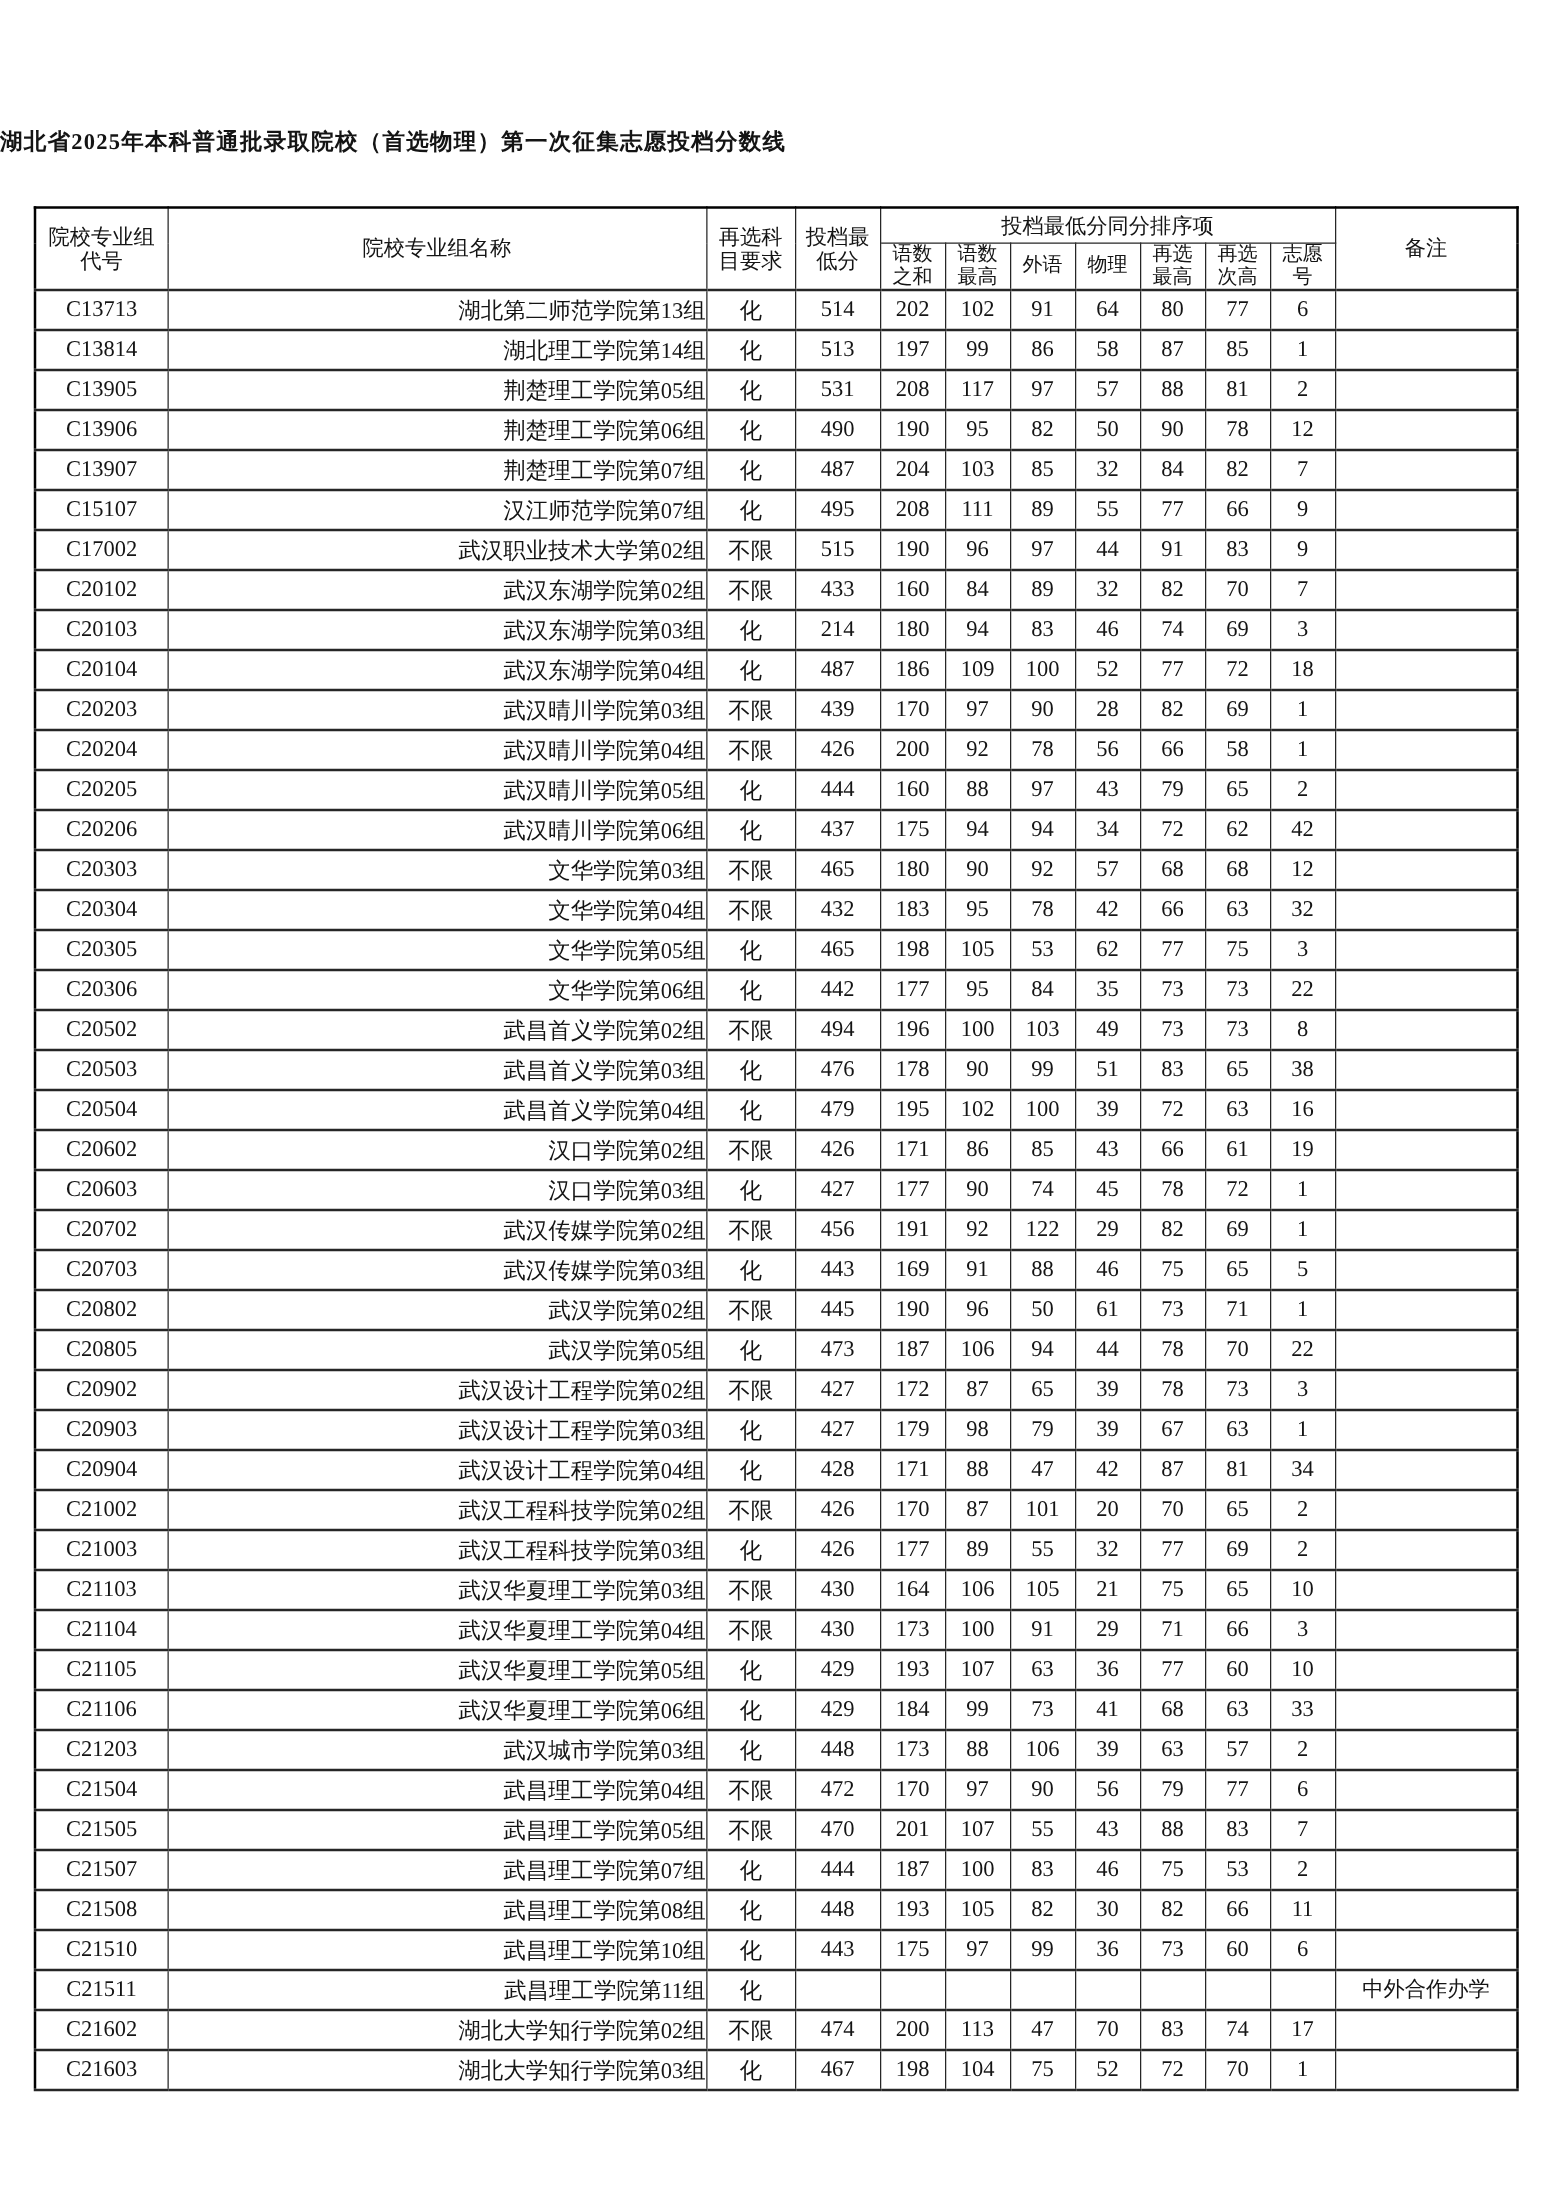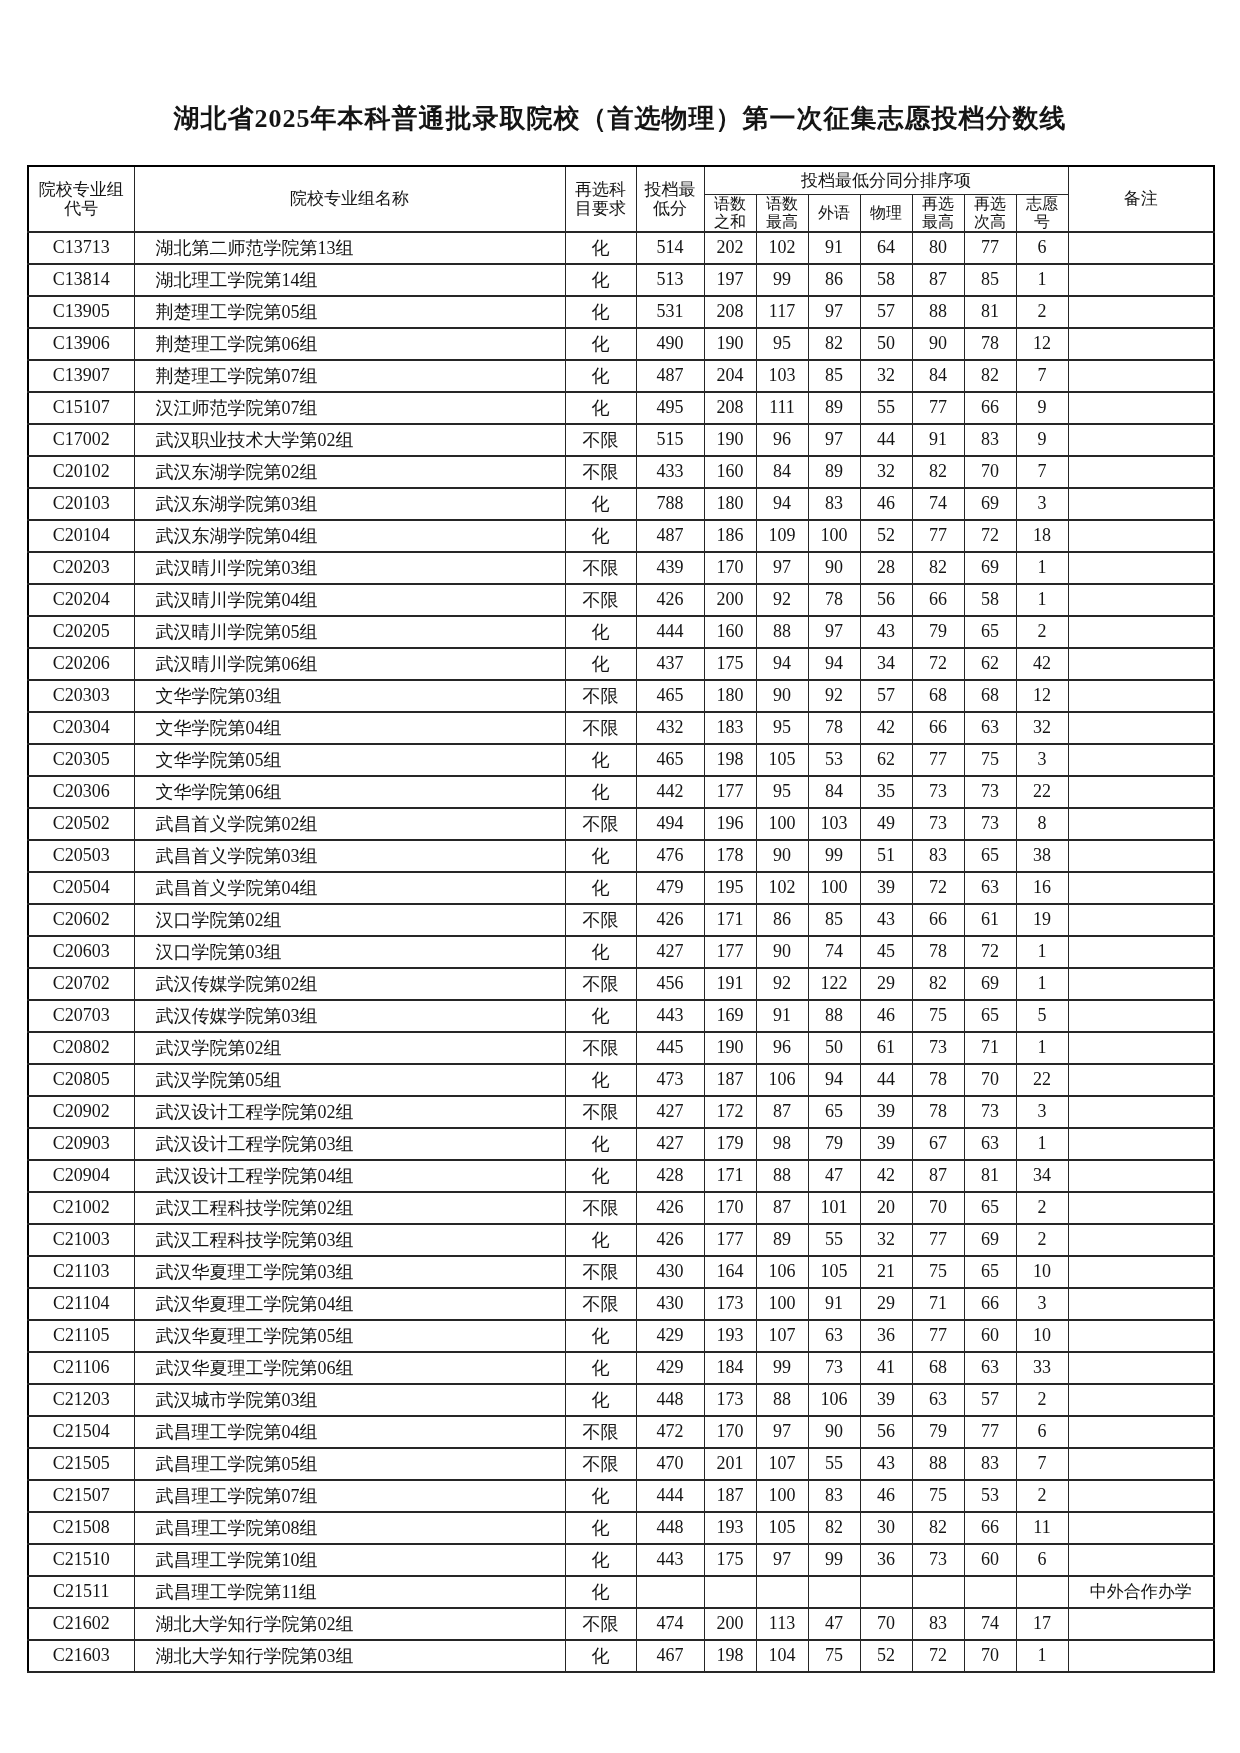--- a/index.html
+++ b/index.html
@@ -9,22 +9,21 @@
     background: #ffffff;
     position: relative;
     font-family: "Liberation Serif", "DejaVu Serif", serif;
     color: #141414;
   }
   .page-title {
     position: absolute;
     top: 101px;
     left: 0;
     width: 1240px;
-    text-align: center;
-    font-size: 26px;
+    font-size: 18px;
     font-weight: bold;
     letter-spacing: 1px;
     white-space: nowrap;
   }
   table.score-table {
     position: absolute;
     top: 165px;
     left: 27px;
     width: 1187px;
     border-collapse: collapse;
@@ -47,22 +46,22 @@
   }
   .score-table tr.h1 th { height: 27px; margin-top: 44px; }
   .score-table tr.h2 th { height: 35px; font-size: 16px; }
   .score-table tbody td {
     height: 30px;
     border-top-width: 2px;
     border-bottom-width: 2px;
     font-size: 18px;
   }
   .score-table td.name-cell {
-    text-align: left;
-    padding-left: 21px;
+    text-align: right;
+    padding-left: 7px;
   }
   .score-table td.remark-cell {
     font-size: 17px;
     border-radius: 13px;
   }
 </style>
 </head>
 <body>
 
 <div class="page-title">湖北省2025年本科普通批录取院校（首选物理）第一次征集志愿投档分数线</div>
@@ -219,21 +218,21 @@
         <td>32</td>
         <td>82</td>
         <td>70</td>
         <td>7</td>
         <td class="remark-cell"></td>
       </tr>
       <tr>
         <td>C20103</td>
         <td class="name-cell">武汉东湖学院第03组</td>
         <td>化</td>
-        <td>788</td>
+        <td>214</td>
         <td>180</td>
         <td>94</td>
         <td>83</td>
         <td>46</td>
         <td>74</td>
         <td>69</td>
         <td>3</td>
         <td class="remark-cell"></td>
       </tr>
       <tr>

